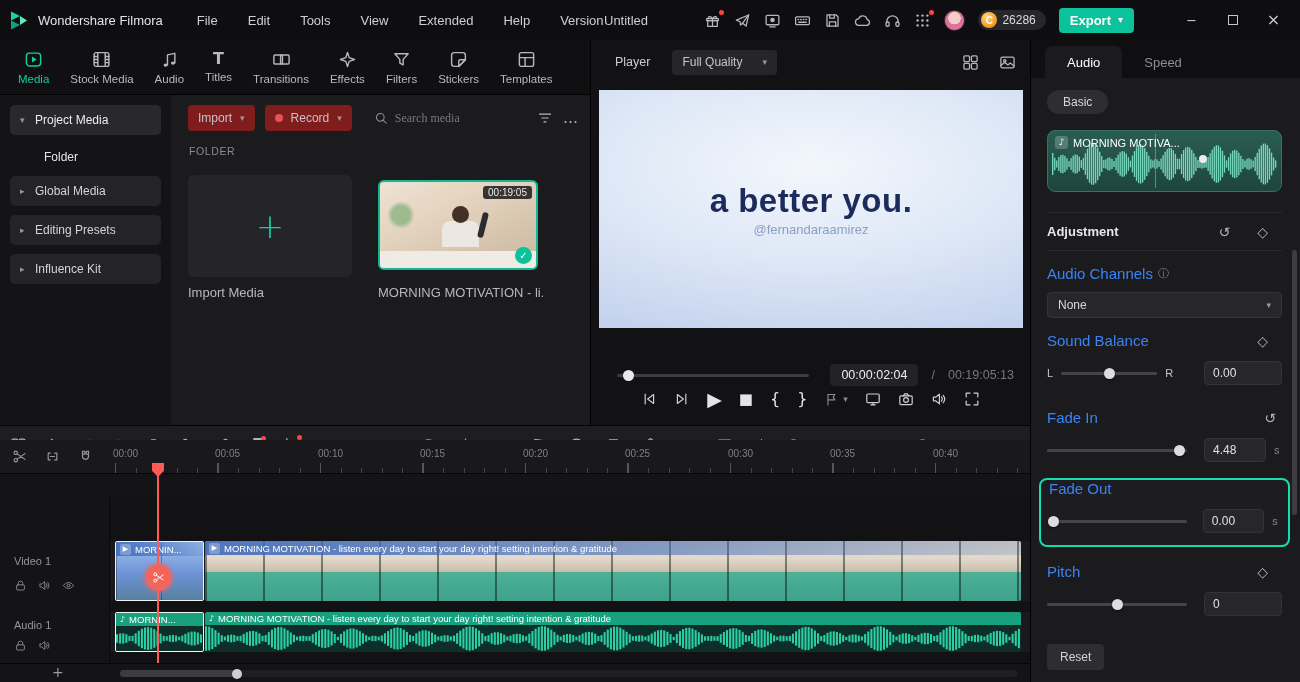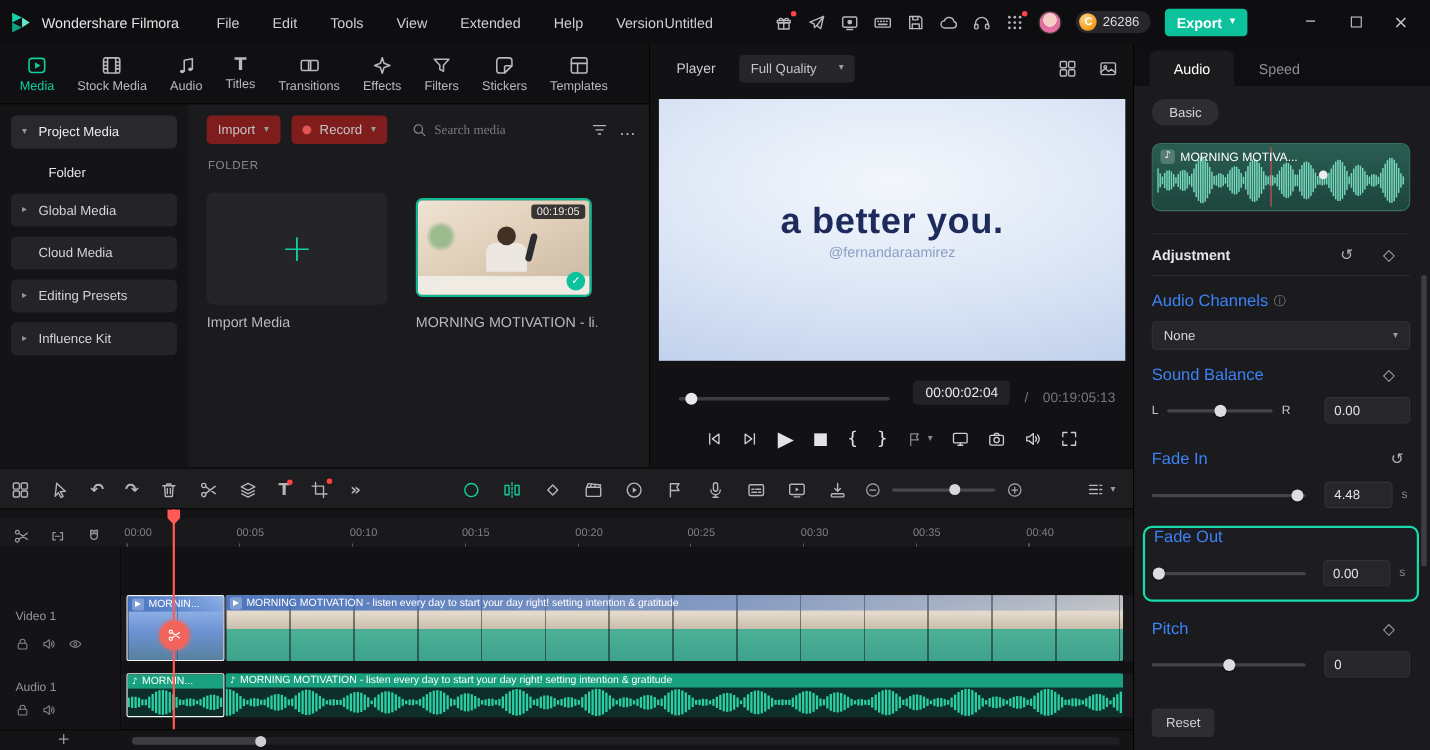--- a/index.html
+++ b/index.html
@@ -69,21 +69,21 @@
 .player{position:absolute;left:590px;top:40px;width:440px;height:385px;background:#121215;border-left:1px solid #030304}
 .pv-head{position:absolute;left:0;top:8px;right:0;height:28px;display:flex;align-items:center;padding:0 14px}
 .pv-label{color:#cdcdd1;font-size:12.5px;margin-left:10px}
 .pv-quality{display:flex;align-items:center;gap:20px;background:#26262a;border-radius:4px;height:25px;padding:0 10px;margin-left:22px;color:#c6c6ca;font-size:12px;cursor:pointer}
 .pv-quality .glyph{font-size:9px;color:#9a9a9f}
 .pv-headics{margin-left:auto;display:flex;gap:20px}
 .pv-headics .ic{width:17px;height:17px;cursor:pointer}
 .viewport{position:absolute;left:8px;top:50px;width:424px;height:238px;background:radial-gradient(120% 95% at 50% 32%,#f3f7fc 0%,#dde7f6 42%,#b6c7e8 100%);display:flex;flex-direction:column;align-items:center;justify-content:center}
 .pv-line1{color:#1c2b5c;font-size:33px;font-weight:bold;letter-spacing:.5px}
 .pv-line2{color:#8d9ec6;font-size:13px;margin-top:2px}
-.pv-scrubrow{position:absolute;left:26px;right:16px;top:306px;display:flex;align-items:flex-end;gap:13px}
+.pv-scrubrow{position:absolute;left:26px;right:16px;top:324px;display:flex;align-items:center;gap:13px}
 .pv-scrub{position:relative;flex:1;max-width:198px;height:12px;cursor:pointer}
 .pv-scrub .tr{position:absolute;left:0;right:0;top:5px;height:2.5px;background:#3c3c41;border-radius:2px}
 .pv-scrub .hd{position:absolute;left:3%;top:1px;width:11px;height:11px;border-radius:50%;background:#e9e9ec}
 .tc-pill{background:#232327;border-radius:4px;padding:4px 11px;color:#ececef;font-size:12.5px;margin-left:8px}
 .tc-total{color:#76767c;font-size:12.5px}
 .tc-sep{color:#76767c;font-size:12.5px}
 .pv-transport{position:absolute;left:0;right:0;top:342px;height:34px;display:flex;align-items:center;justify-content:center;gap:17px}
 .pv-transport .ic{width:16px;height:16px;cursor:pointer;color:#cfcfd3}
 .pv-transport .glyph{cursor:pointer;color:#e4e4e7}
 .tr-play{font-size:19px}
@@ -136,21 +136,21 @@
 .teal{color:#0fcf9f !important}
 .zoomgrp{position:absolute;left:786px;top:0;height:38px;display:flex;align-items:center;gap:10px}
 .zoomgrp .ic{width:15px;height:15px;color:#a8a8ad;cursor:pointer}
 .zslider{position:relative;width:94px;height:12px;cursor:pointer}
 .zslider .tr{position:absolute;left:0;right:0;top:5px;height:2.5px;background:#46464c;border-radius:2px}
 .zslider .hd{position:absolute;left:55%;top:1px;width:10px;height:10px;border-radius:50%;background:#d8d8db}
 .trackmgr{position:absolute;right:16px;top:0;height:38px;display:flex;align-items:center;gap:5px;color:#9a9a9f;cursor:pointer}
 .trackmgr .ic{width:16px;height:16px}
 .trackmgr .glyph{font-size:9px}
 
-.ruler{position:absolute;left:0;top:471px;width:1030px;height:34px;background:#19191c;border-bottom:1px solid #060607;cursor:pointer}
+.ruler{position:absolute;left:0;top:440px;width:1030px;height:34px;background:#19191c;border-bottom:1px solid #060607;cursor:pointer}
 .ruler-tools{position:absolute;left:12px;top:9px;display:flex;gap:18px}
 .ruler-tools .ic{width:15px;height:15px;color:#9a9a9f;cursor:pointer}
 .rlabel{position:absolute;top:8px;color:#7f7f84;font-size:10px}
 .ticks{position:absolute;left:115px;right:0;bottom:0;height:5px;background:repeating-linear-gradient(90deg,#44444a 0 1px,transparent 1px 20.5px)}
 .ticks2{position:absolute;left:115px;right:0;bottom:0;height:10px;background:repeating-linear-gradient(90deg,#55555c 0 1px,transparent 1px 102.5px)}
 
 .tracks{position:absolute;left:0;top:497px;width:1030px;height:166px;background:#121214}
 .rowbg{position:absolute;left:110px;right:0;background:#1a1a1d}
 .track-col{position:absolute;left:0;top:0;width:110px;height:166px;background:#141416;border-right:1px solid #09090b;z-index:3}
 .tr-name{position:absolute;left:14px;color:#95959a;font-size:11px}
@@ -364,24 +364,20 @@
     <div class="sb-item">
         <span class="caret glyph">▾</span>
         <span>Project Media</span>
       </div>
     <div class="sb-item child">
         <span>Folder</span>
       </div>
     <div class="sb-item">
         <span class="caret glyph">▸</span>
         <span>Global Media</span>
-      </div>
-    <div class="sb-item">
-        <span class="caret glyph hiddenc">▸</span>
-        <span>Cloud Media</span>
       </div>
     <div class="sb-item">
         <span class="caret glyph">▸</span>
         <span>Editing Presets</span>
       </div>
     <div class="sb-item">
         <span class="caret glyph">▸</span>
         <span>Influence Kit</span>
       </div>
   </aside>

